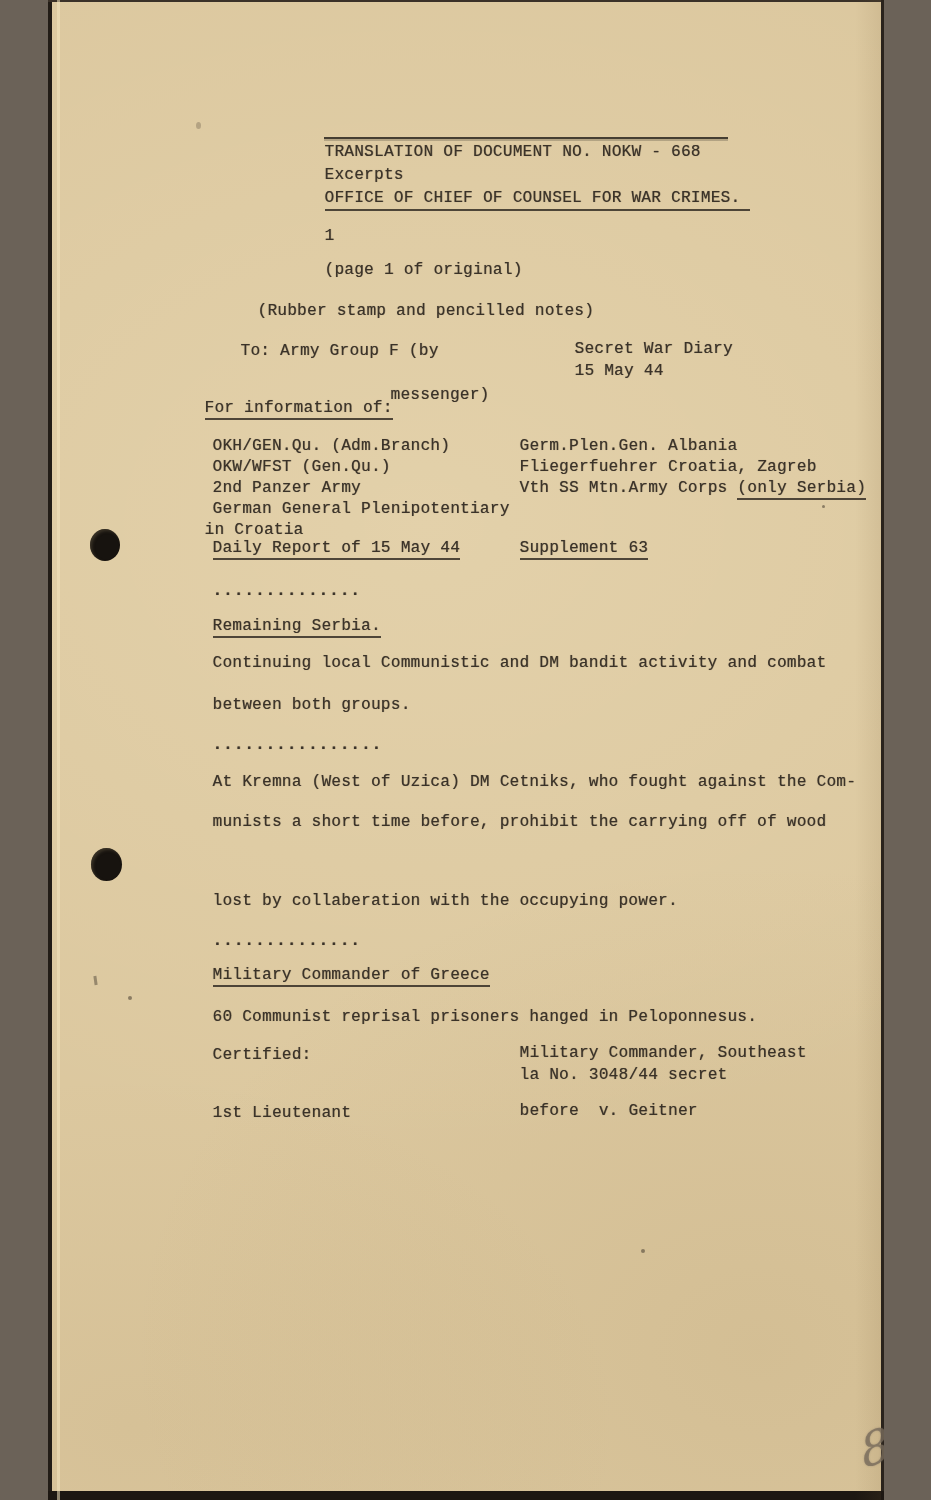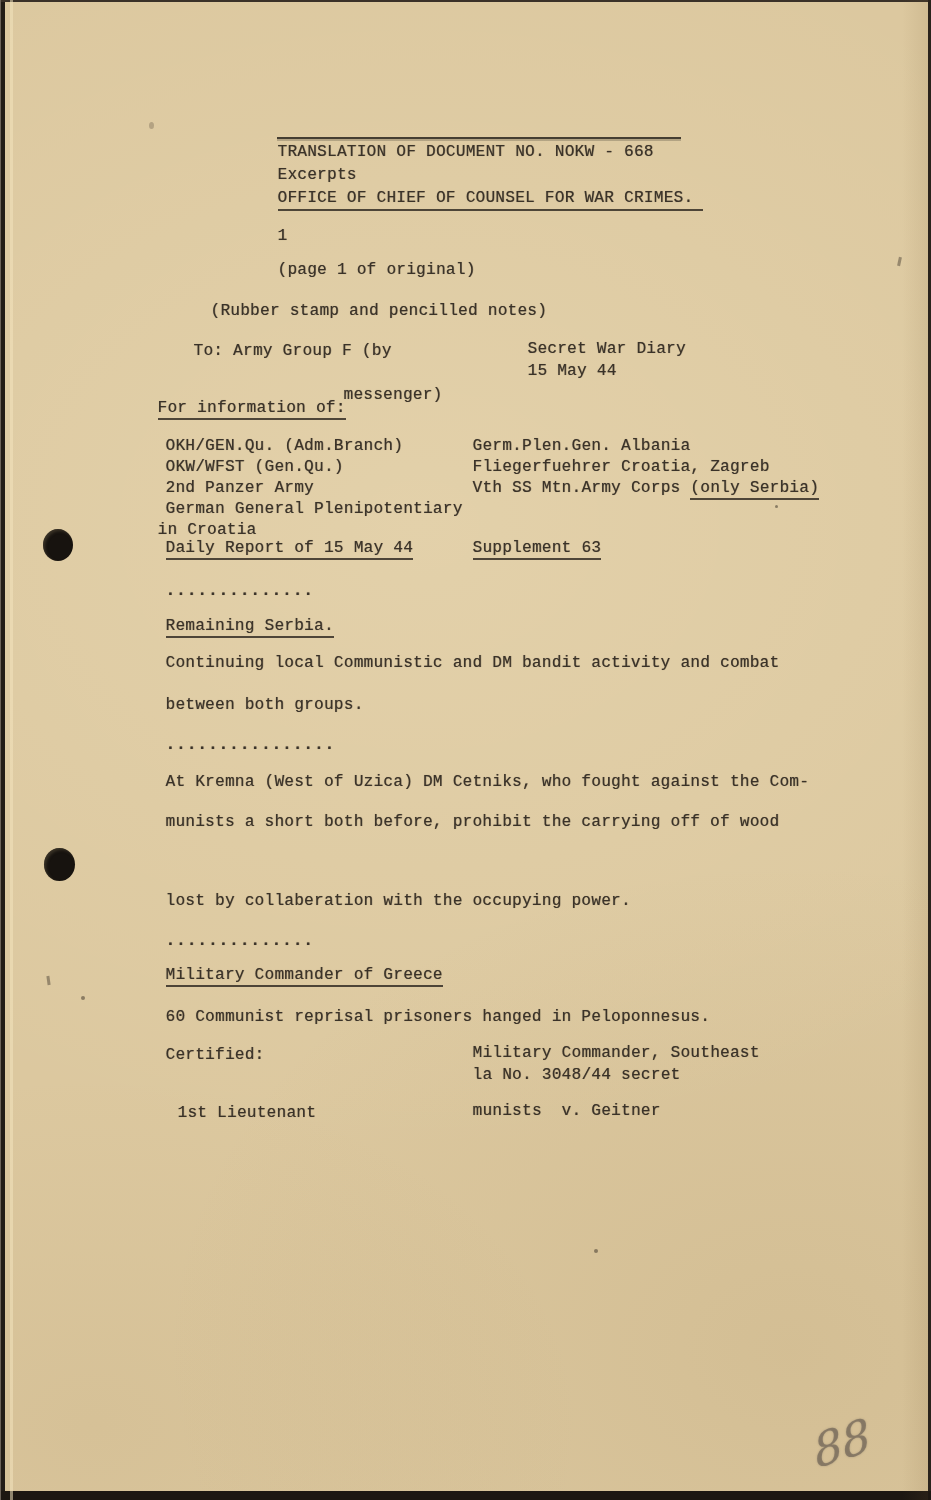--- a/index.html
+++ b/index.html
@@ -1,18 +1,18 @@
 <!DOCTYPE html>
 <html><head>
 <meta charset="utf-8">
 <style>
   html,body{margin:0;padding:0;background:#6b6258;}
   #page{
     position:relative;
-    width:930px;height:1500px;
+    width:836px;height:1500px;
     margin:0 auto;
     overflow:hidden;
     background:
       radial-gradient(ellipse 1200px 900px at 45% 35%, rgba(255,244,214,0.20), rgba(0,0,0,0) 70%),
       radial-gradient(ellipse 900px 700px at 85% 90%, rgba(150,120,70,0.12), rgba(0,0,0,0) 70%),
       radial-gradient(ellipse 700px 500px at 10% 95%, rgba(160,130,80,0.10), rgba(0,0,0,0) 70%),
       #dcc89f;
     font-family:"Liberation Mono","DejaVu Sans Mono",monospace;
     color:#3b342b;
   }
@@ -101,33 +101,33 @@
 
   <div class="t dots" style="left:165px;top:581px;">..............</div>
 
   <div class="t" style="left:165px;top:616px;"><span class="u">Remaining Serbia.</span></div>
   <div class="t" style="left:165px;top:653px;">Continuing local Communistic and DM bandit activity and combat</div>
   <div class="t" style="left:165px;top:695px;">between both groups.</div>
 
   <div class="t dots" style="left:165px;top:735px;">................</div>
 
   <div class="t" style="left:165px;top:772px;">At Kremna (West of Uzica) DM Cetniks, who fought against the Com-</div>
-  <div class="t" style="left:165px;top:812px;">munists a short both before, prohibit the carrying off of wood</div>
+  <div class="t" style="left:165px;top:812px;">munists a short time before, prohibit the carrying off of wood</div>
   <div class="t" style="left:165px;top:891px;">lost by collaberation with the occupying power.</div>
 
   <div class="t dots" style="left:165px;top:931px;">..............</div>
 
   <div class="t" style="left:165px;top:965px;"><span class="u">Military Commander of Greece</span></div>
   <div class="t" style="left:165px;top:1007px;">60 Communist reprisal prisoners hanged in Peloponnesus.</div>
 
   <div class="t" style="left:165px;top:1045px;">Certified:</div>
   <div class="t" style="left:472px;top:1043px;">Military Commander, Southeast</div>
   <div class="t" style="left:472px;top:1065px;">la No. 3048/44 secret</div>
-  <div class="t" style="left:165px;top:1103px;margin-left:12px;">1st Lieutenant</div>
-  <div class="t" style="left:472px;top:1101px;">munists  v. Geitner</div>
+  <div class="t" style="left:165px;top:1103px;">1st Lieutenant</div>
+  <div class="t" style="left:472px;top:1101px;">before  v. Geitner</div>
 
   <div id="pencil-88" class="pencil" style="left:812px;top:1416px;">88</div>
 
   <div class="speck" style="left:148px;top:122px;width:5px;height:7px;opacity:.5;"></div>
   <div class="speck-line" style="left:897px;top:257px;width:3px;height:9px;transform:rotate(12deg);"></div>
   <div class="speck-line" style="left:46px;top:976px;width:3px;height:9px;transform:rotate(-8deg);"></div>
   <div class="speck" style="left:80px;top:996px;width:4px;height:4px;"></div>
   <div class="speck" style="left:593px;top:1249px;width:4px;height:4px;"></div>
   <div class="speck" style="left:774px;top:505px;width:3px;height:3px;"></div>
 

